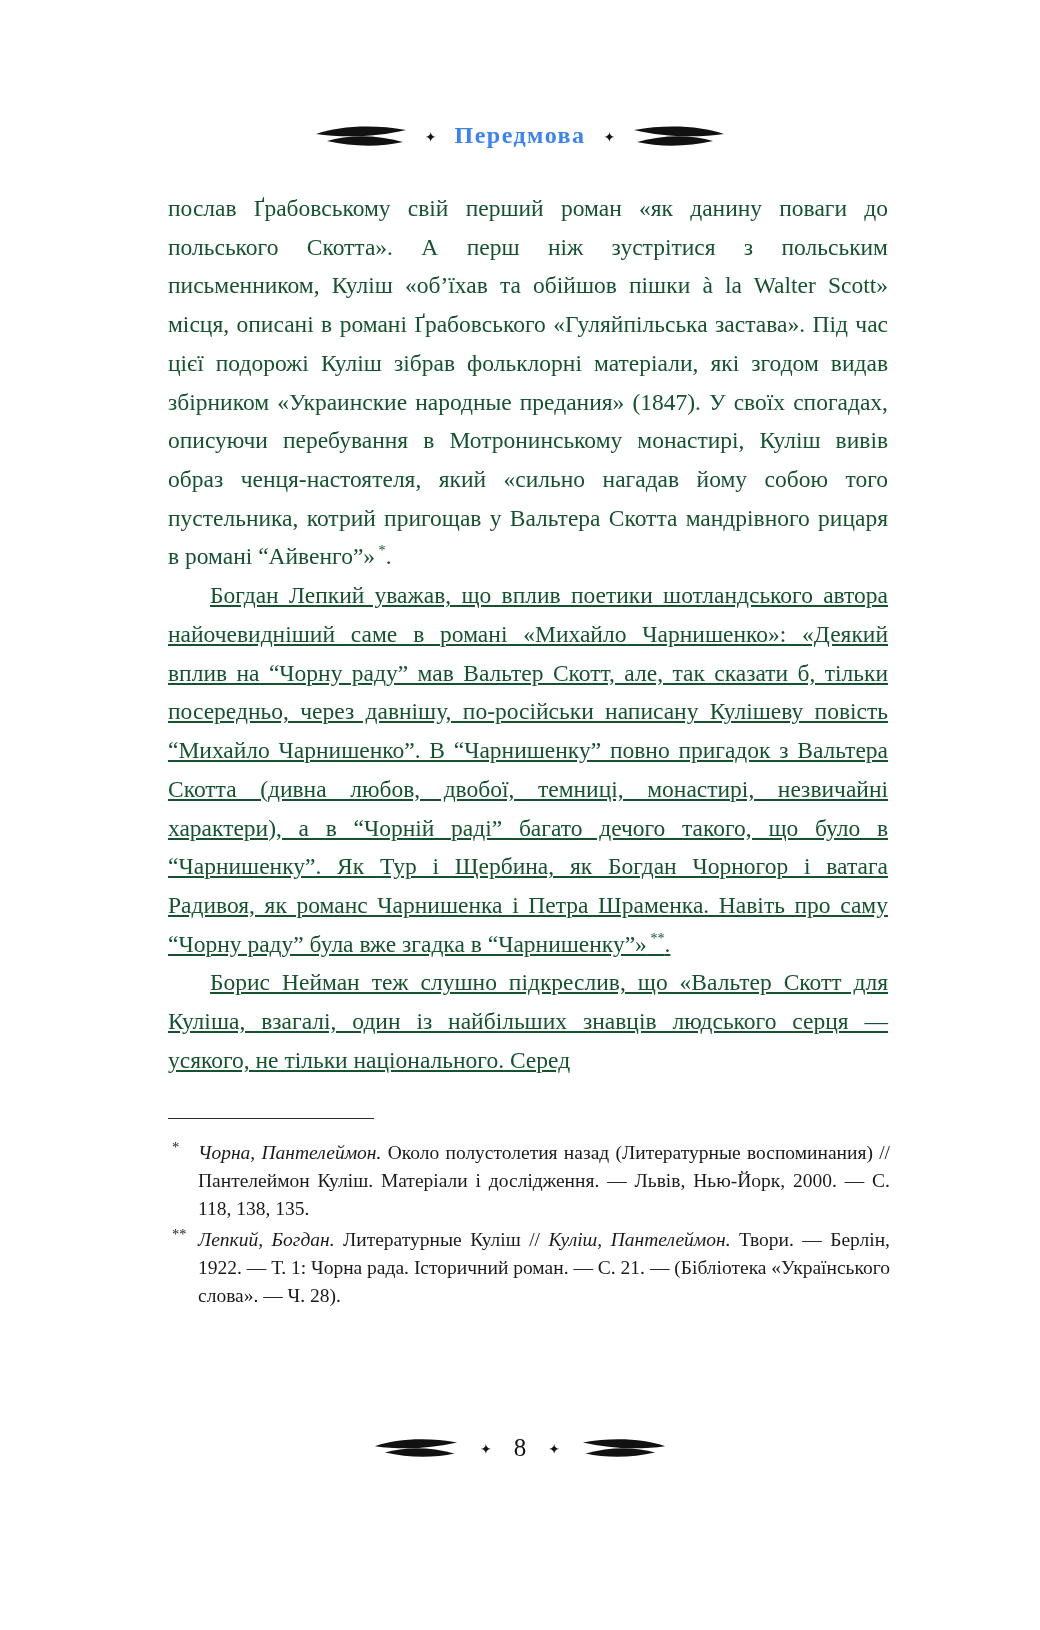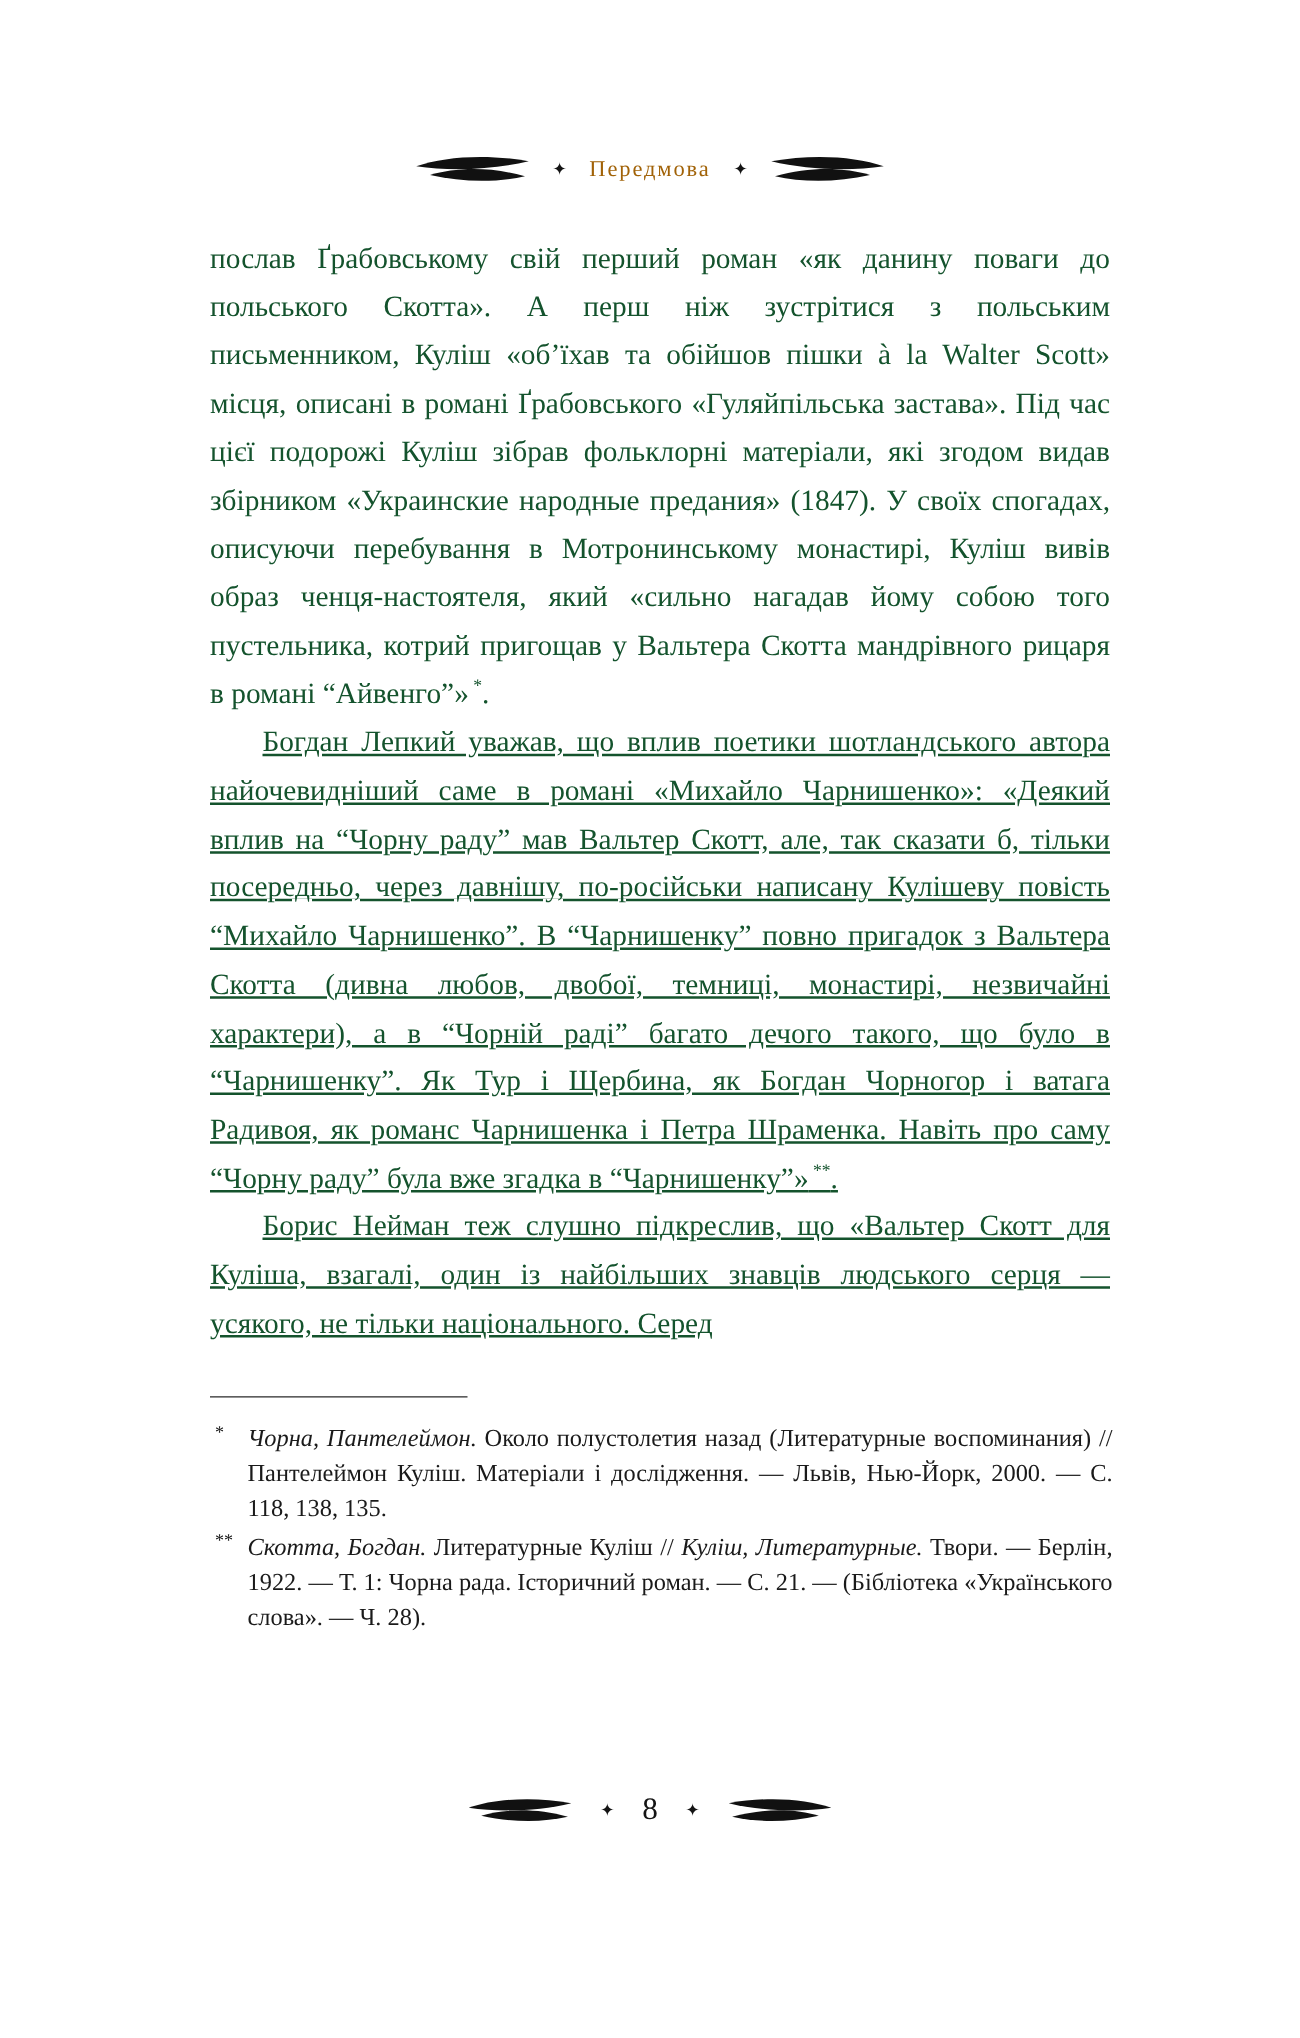--- a/index.html
+++ b/index.html
@@ -5,21 +5,21 @@
   html, body { margin: 0; padding: 0; background: #ffffff; }
   .page {
     width: 1040px; height: 1630px; margin: 0 auto; background: #ffffff;
     color: #1a1a1a; font-family: "Liberation Serif", "DejaVu Serif", serif;
     position: relative; overflow: hidden; box-sizing: border-box;
   }
   .chapter-header {
     display: flex; align-items: center; justify-content: center;
     gap: 18px; padding-top: 122px;
   }
-  .chapter-title { font-size: 18px; letter-spacing: 1.5px; color: #a16207; }
+  .chapter-title { font-size: 24px; letter-spacing: 1.5px; color: #3b82f6; font-weight: bold; }
   .diamond {
     font-family: "DejaVu Sans", sans-serif; font-size: 14px; line-height: 1;
     transform: translateY(1px); color: #141414;
   }
   .orn { display: inline-flex; }
   .orn svg { display: block; }
   .flip { transform: scaleX(-1); }
   .body-text {
     margin: 40px 152px 0 168px; font-size: 23.5px; line-height: 1.648;
     text-align: justify; color: #14532d;
@@ -70,21 +70,21 @@
   <div class="body-text">
       <p class="para"><span>послав Ґрабовському свій перший роман «як данину поваги до польського Скотта». А перш ніж зустрітися з польським письменником, Куліш «об’їхав та обійшов пішки à la Walter Scott» місця, описані в романі Ґрабовського «Гуляйпільська застава». Під час цієї подорожі Куліш зібрав фольклорні матеріали, які згодом видав збірником «Украинские народные предания» (1847). У своїх спогадах, описуючи перебування в Мотронинському монастирі, Куліш вивів образ ченця-настоятеля, який «сильно нагадав йому собою того пустельника, котрий пригощав у Вальтера Скотта мандрівного рицаря в романі “Айвенго”»</span><sup> *</sup><span>.</span></p>
       <p class="para indent"><span>Богдан Лепкий уважав, що вплив поетики шотландського автора найочевидніший саме в романі «Михайло Чарнишенко»: «Деякий вплив на “Чорну раду” мав Вальтер Скотт, але, так сказати б, тільки посередньо, через давнішу, по-російськи написану Кулішеву повість “Михайло Чарнишенко”. В “Чарнишенку” повно пригадок з Вальтера Скотта (дивна любов, двобої, темниці, монастирі, незвичайні характери), а в “Чорній раді” багато дечого такого, що було в “Чарнишенку”. Як Тур і Щербина, як Богдан Чорногор і ватага Радивоя, як романс Чарнишенка і Петра Шраменка. Навіть про саму “Чорну раду” була вже згадка в “Чарнишенку”»</span><sup> **</sup><span>.</span></p>
       <p class="para indent"><span>Борис Нейман теж слушно підкреслив, що «Вальтер Скотт для Куліша, взагалі, один із найбільших знавців людського серця — усякого, не тільки національного. Серед</span></p>
     </div>
 
   <div class="fn-rule"></div>
 
   <div class="footnotes">
       <div class="footnote"><span class="fn-marker">*</span><span class="it">Чорна, Пантелеймон.</span><span> Около полустолетия назад (Литературные воспоминания) // Пантелеймон Куліш. Матеріали і дослідження. — Львів, Нью-Йорк, 2000. — С. 118, 138, 135.</span></div>
-      <div class="footnote"><span class="fn-marker">**</span><span class="it">Скотта, Богдан.</span><span> Литературные Куліш // </span><span class="it">Куліш, Литературные.</span><span> Твори. — Берлін, 1922. — Т. 1: Чорна рада. Історичний роман. — С. 21. — (Бібліотека «Українського слова». — Ч. 28).</span></div>
+      <div class="footnote"><span class="fn-marker">**</span><span class="it">Лепкий, Богдан.</span><span> Литературные Куліш // </span><span class="it">Куліш, Пантелеймон.</span><span> Твори. — Берлін, 1922. — Т. 1: Чорна рада. Історичний роман. — С. 21. — (Бібліотека «Українського слова». — Ч. 28).</span></div>
     </div>
 
   <div class="page-footer">
     <span class="orn">
       <svg width="84" height="26" viewBox="0 0 92 26" fill="#111111" xmlns="http://www.w3.org/2000/svg">
         <path d="M91 7 C58 1 24 3 1 11 C28 15 62 14 91 7 Z"></path>
         <path d="M88 19 C60 11 32 12 12 18 C38 24 66 24 88 19 Z"></path>
       </svg>
     </span>
     <span class="diamond">✦</span>

